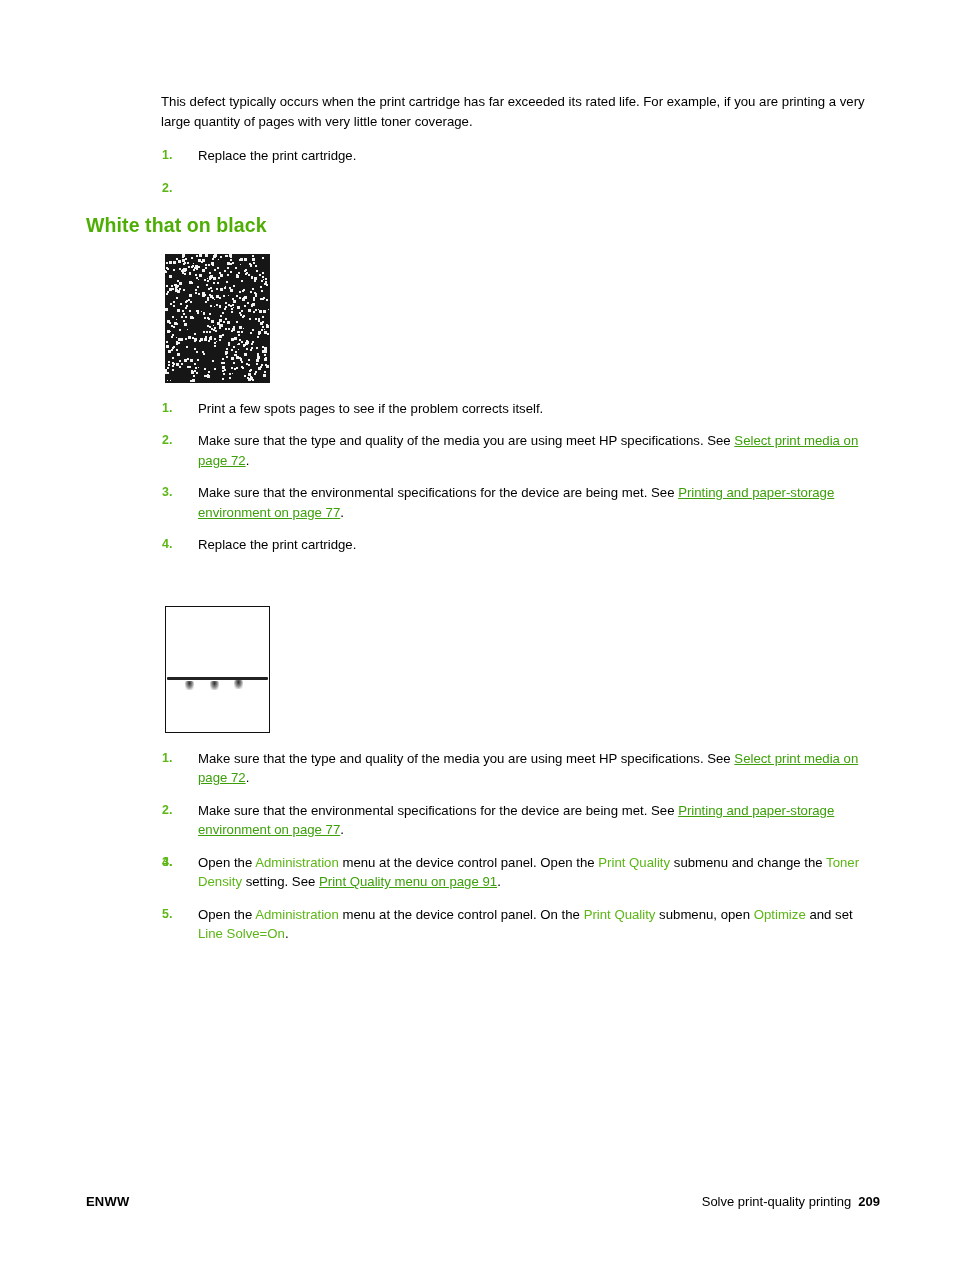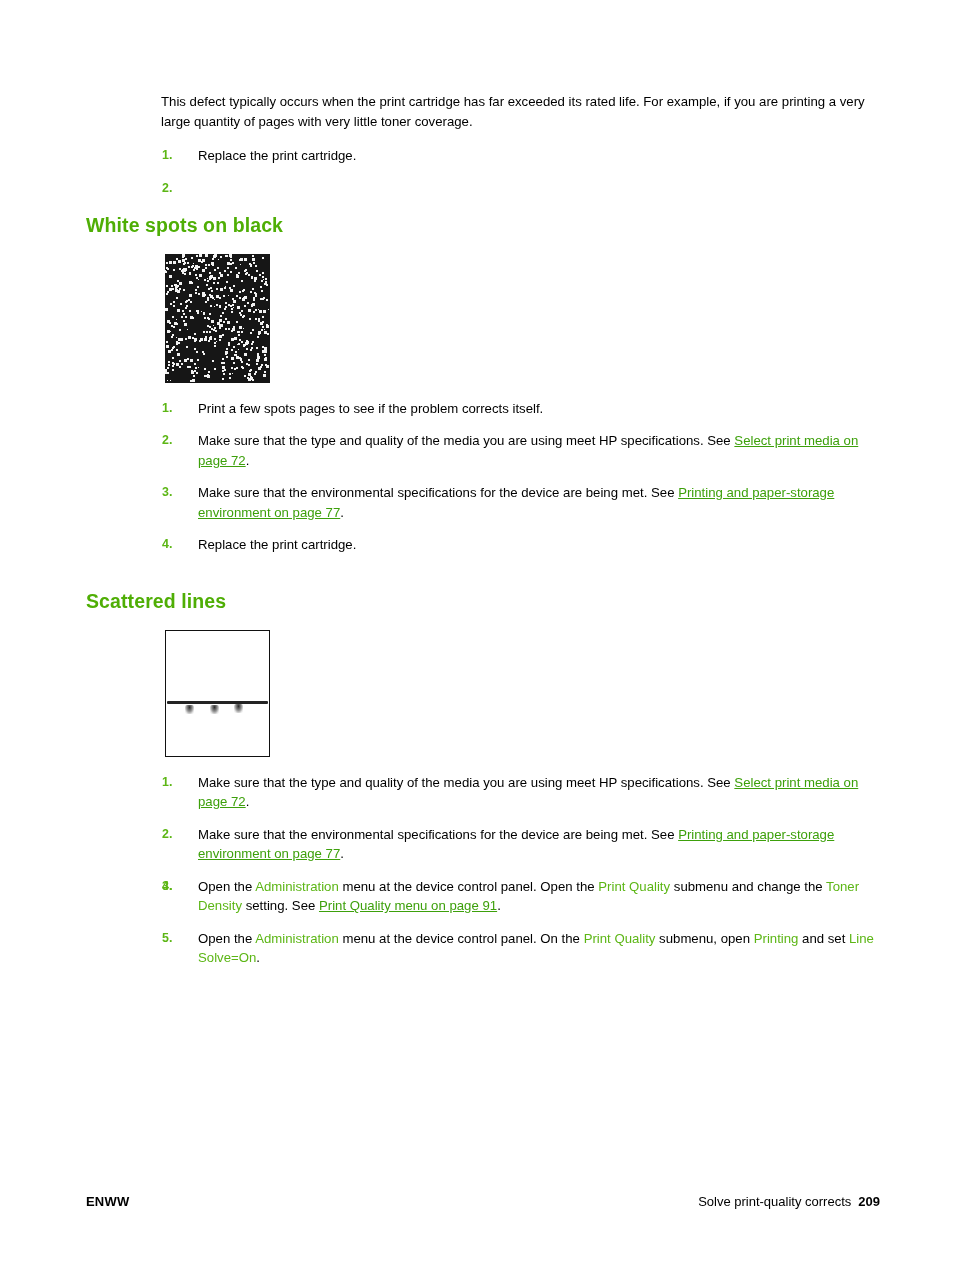--- a/index.html
+++ b/index.html
@@ -170,21 +170,21 @@
 
     <div class="sp-before-list"></div>
 
     <ol class="steps" id="intro-steps">
         <li><span class="step-num">1.</span><span>Replace the print cartridge.</span></li>
         <li><span class="step-num">2.</span></li>
       </ol>
 
     <div class="sp-h1"></div>
 
-    <h2 class="heading">White spots on black</h2>
+    <h2 class="heading">White that on black</h2>
 
     <div class="sp-fig"></div>
 
     <div class="figure">
       <div class="fig-spots" id="fig-spots">
           <div style="position: absolute; left: 26px; top: 117px; width: 3px; height: 3px; background: rgb(242, 242, 242);"></div>
           <div style="position: absolute; left: 17px; top: 0px; width: 3px; height: 3px; background: rgb(242, 242, 242);"></div>
           <div style="position: absolute; left: 78px; top: 74px; width: 1px; height: 1px; background: rgb(242, 242, 242);"></div>
           <div style="position: absolute; left: 14px; top: 28px; width: 3px; height: 3px; background: rgb(242, 242, 242);"></div>
           <div style="position: absolute; left: 100px; top: 27px; width: 2px; height: 2px; background: rgb(242, 242, 242);"></div>
@@ -710,45 +710,44 @@
 
     <ol class="steps" id="section0-steps">
         <li><span class="step-num">1.</span><span>Print a few spots pages to see if the problem corrects itself.</span></li>
         <li><span class="step-num">2.</span><span>Make sure that the type and quality of the media you are using meet HP specifications. See <a class="xref" href="#">Select print media on page 72</a>.</span></li>
         <li><span class="step-num">3.</span><span>Make sure that the environmental specifications for the device are being met. See <a class="xref" href="#">Printing and paper-storage environment on page 77</a>.</span></li>
         <li><span class="step-num">4.</span><span>Replace the print cartridge.</span></li>
       </ol>
 
     <div class="sp-h1"></div>
 
-    <h2 class="heading">Scattered lines</h2>
 
     <div class="sp-fig"></div>
 
     <div class="figure">
       <div class="fig-lines">
         <div class="scatter-line"></div>
         <div class="smudge" style="left:18%; top:59.5%;"></div>
         <div class="smudge" style="left:43%; top:59.5%;"></div>
         <div class="smudge" style="left:66%; top:59%;"></div>
       </div>
     </div>
 
     <div class="sp-list-top"></div>
 
     <ol class="steps" id="section1-steps">
         <li><span class="step-num">1.</span><span>Make sure that the type and quality of the media you are using meet HP specifications. See <a class="xref" href="#">Select print media on page 72</a>.</span></li>
         <li><span class="step-num">2.</span><span>Make sure that the environmental specifications for the device are being met. See <a class="xref" href="#">Printing and paper-storage environment on page 77</a>.</span></li>
         <li><span class="step-num">3.</span></li>
         <li><span class="step-num">4.</span><span>Open the <span class="uiterm">Administration</span> menu at the device control panel. Open the <span class="uiterm">Print Quality</span> submenu and change the <span class="uiterm">Toner Density</span> setting. See <a class="xref" href="#">Print Quality menu on page 91</a>.</span></li>
-        <li><span class="step-num">5.</span><span>Open the <span class="uiterm">Administration</span> menu at the device control panel. On the <span class="uiterm">Print Quality</span> submenu, open <span class="uiterm">Printing</span> and set <span class="uiterm">Line Solve=On</span>.</span></li>
+        <li><span class="step-num">5.</span><span>Open the <span class="uiterm">Administration</span> menu at the device control panel. On the <span class="uiterm">Print Quality</span> submenu, open <span class="uiterm">Optimize</span> and set <span class="uiterm">Line Solve=On</span>.</span></li>
       </ol>
 
   </div>
 
   <div class="footer">
     <span class="footer-left">ENWW</span>
     <span class="footer-right">
-      <span>Solve print-quality corrects</span><span class="footer-pageno">209</span>
+      <span>Solve print-quality printing</span><span class="footer-pageno">209</span>
     </span>
   </div>
 
 </div>
 
 </body></html>

